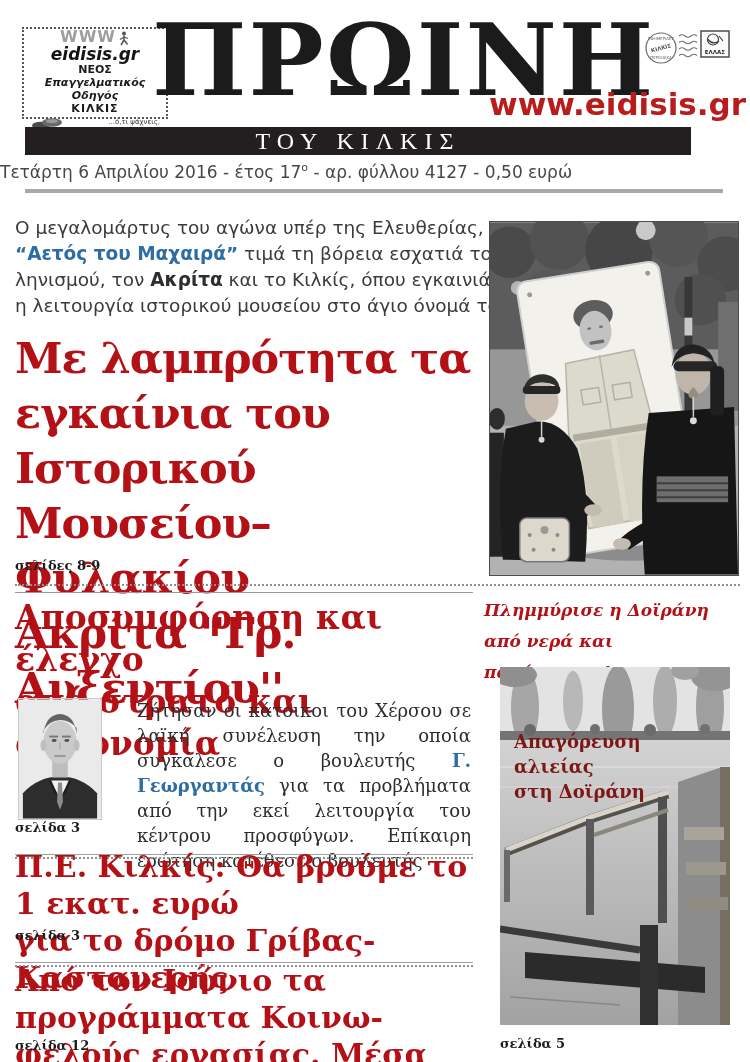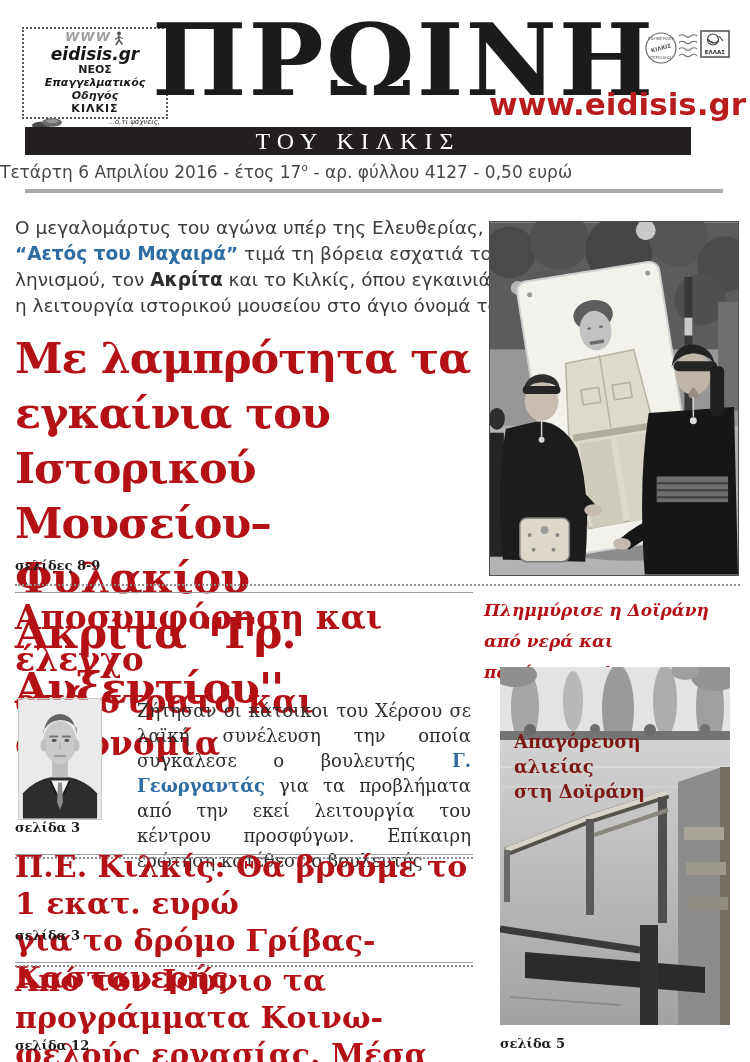--- a/index.html
+++ b/index.html
@@ -12,27 +12,27 @@
   .page{
     position:relative;width:750px;height:1062px;margin:0 auto;background:#ffffff;
     font-family:"DejaVu Sans", sans-serif;overflow:hidden;
   }
   
   .logo-box{
     position:absolute;left:22px;top:27px;width:146px;height:92px;
     border:2px dotted #555;text-align:center;padding-top:2px;box-sizing:border-box;
   }
   .logo-www-row{display:flex;align-items:flex-start;justify-content:center;gap:2px;height:14px;}
-  .logo-www{font-weight:bold;font-style:italic;font-size:13px;color:#9f9f9f;letter-spacing:1px;line-height:12px;}
+  .logo-www{font-weight:bold;font-size:16px;color:#9f9f9f;letter-spacing:1px;line-height:12px;}
   .logo-site{font-weight:bold;font-style:italic;font-size:17px;color:#141414;line-height:18px;}
   .logo-line1{font-weight:bold;font-size:11px;color:#1a1a1a;line-height:13px;}
   .logo-line2{font-weight:bold;font-style:italic;font-size:11px;color:#1a1a1a;line-height:13px;}
   .logo-line3{font-weight:bold;font-size:11px;color:#1a1a1a;letter-spacing:1px;line-height:13px;}
   .logo-bottom{display:flex;justify-content:space-between;align-items:flex-end;padding:0 6px;}
-  .logo-slogan{font-style:italic;font-size:7px;color:#333;text-align:right;line-height:8px;}
+  .logo-slogan{font-size:7px;color:#333;text-align:right;line-height:8px;}
   .masthead-title{
     position:absolute;left:152px;top:6px;
     font-family:"DejaVu Serif", serif;font-weight:bold;font-size:100px;line-height:108px;
     color:#1b1b1b;letter-spacing:2px;white-space:nowrap;
   }
   .stamps{position:absolute;left:643px;top:26px;width:102px;height:56px;}
   .watermark{
     position:absolute;right:4px;top:86px;
     font-weight:bold;font-size:31px;color:#b91c1c;letter-spacing:0;
   }

